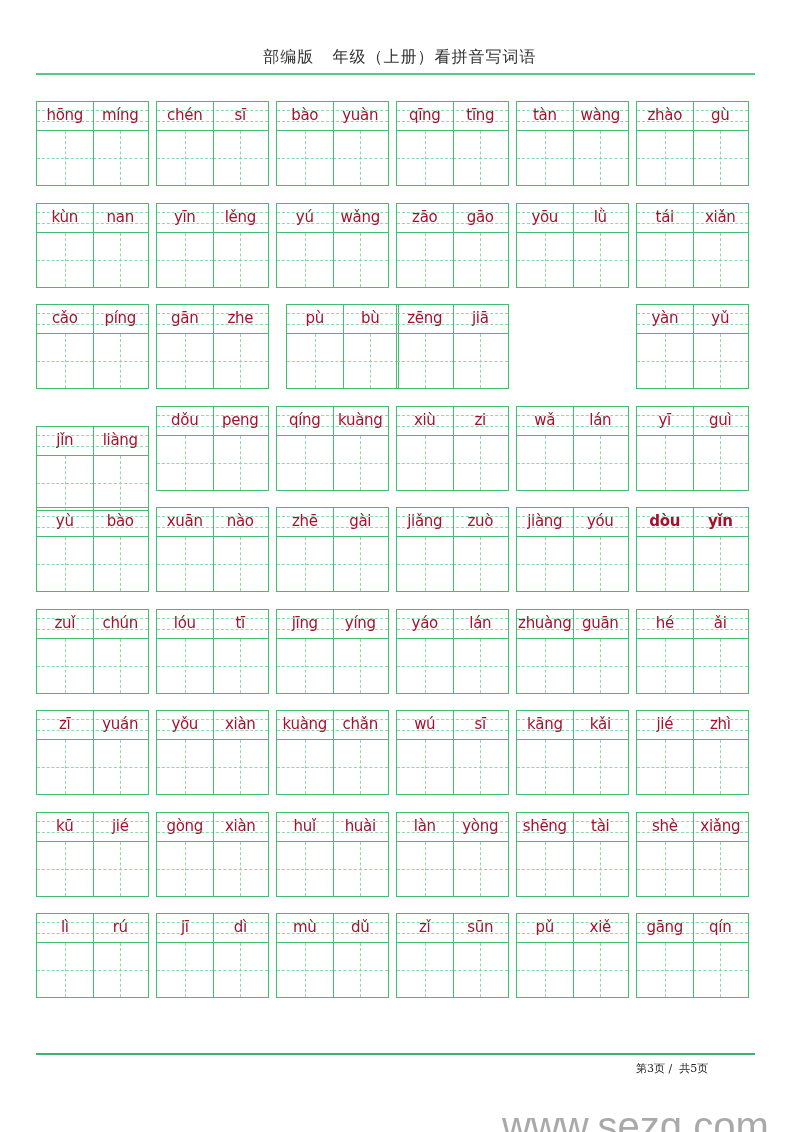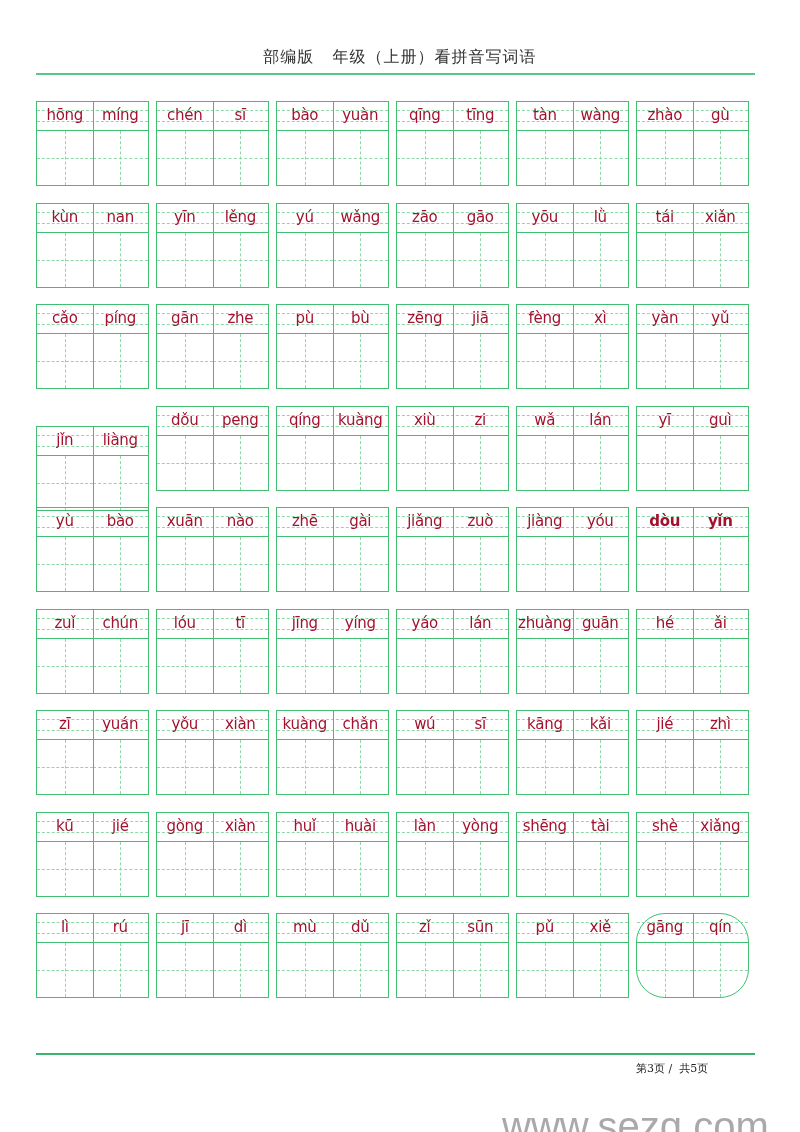--- a/index.html
+++ b/index.html
@@ -175,44 +175,36 @@
           <div class="vsplit"></div>
         </div>
         <div class="group" style="left: 120px;">
           <div class="pinyin-band"></div>
           <span class="py l">gān</span>
           <span class="py r">zhe</span>
           <div class="cell l"></div>
           <div class="cell r"></div>
           <div class="vsplit"></div>
         </div>
-        <div class="group" style="left: 240px;">
+        <div class="group" style="left: 250px;">
           <div class="pinyin-band"></div>
           <span class="py l">pù</span>
           <span class="py r">bù</span>
           <div class="cell l"></div>
           <div class="cell r"></div>
           <div class="vsplit"></div>
         </div>
         <div class="group" style="left: 360px;">
           <div class="pinyin-band"></div>
           <span class="py l">zēng</span>
           <span class="py r">jiā</span>
           <div class="cell l"></div>
           <div class="cell r"></div>
           <div class="vsplit"></div>
         </div>
-        <div class="group" style="left: 480px;">
-          <div class="pinyin-band"></div>
-          <span class="py l">fèng</span>
-          <span class="py r">xì</span>
-          <div class="cell l"></div>
-          <div class="cell r"></div>
-          <div class="vsplit"></div>
-        </div>
         <div class="group" style="left: 600px;">
           <div class="pinyin-band"></div>
           <span class="py l">yàn</span>
           <span class="py r">yǔ</span>
           <div class="cell l"></div>
           <div class="cell r"></div>
           <div class="vsplit"></div>
         </div>
       </div>
       <div class="row" style="top: 304.5px;">
@@ -499,21 +491,21 @@
           <div class="vsplit"></div>
         </div>
         <div class="group" style="left: 480px;">
           <div class="pinyin-band"></div>
           <span class="py l">pǔ</span>
           <span class="py r">xiě</span>
           <div class="cell l"></div>
           <div class="cell r"></div>
           <div class="vsplit"></div>
         </div>
-        <div class="group" style="left: 600px; border-radius: 29px;">
+        <div class="group" style="left: 600px;">
           <div class="pinyin-band"></div>
           <span class="py l">gāng</span>
           <span class="py r">qín</span>
           <div class="cell l"></div>
           <div class="cell r"></div>
           <div class="vsplit"></div>
         </div>
       </div>
     </div>
 

